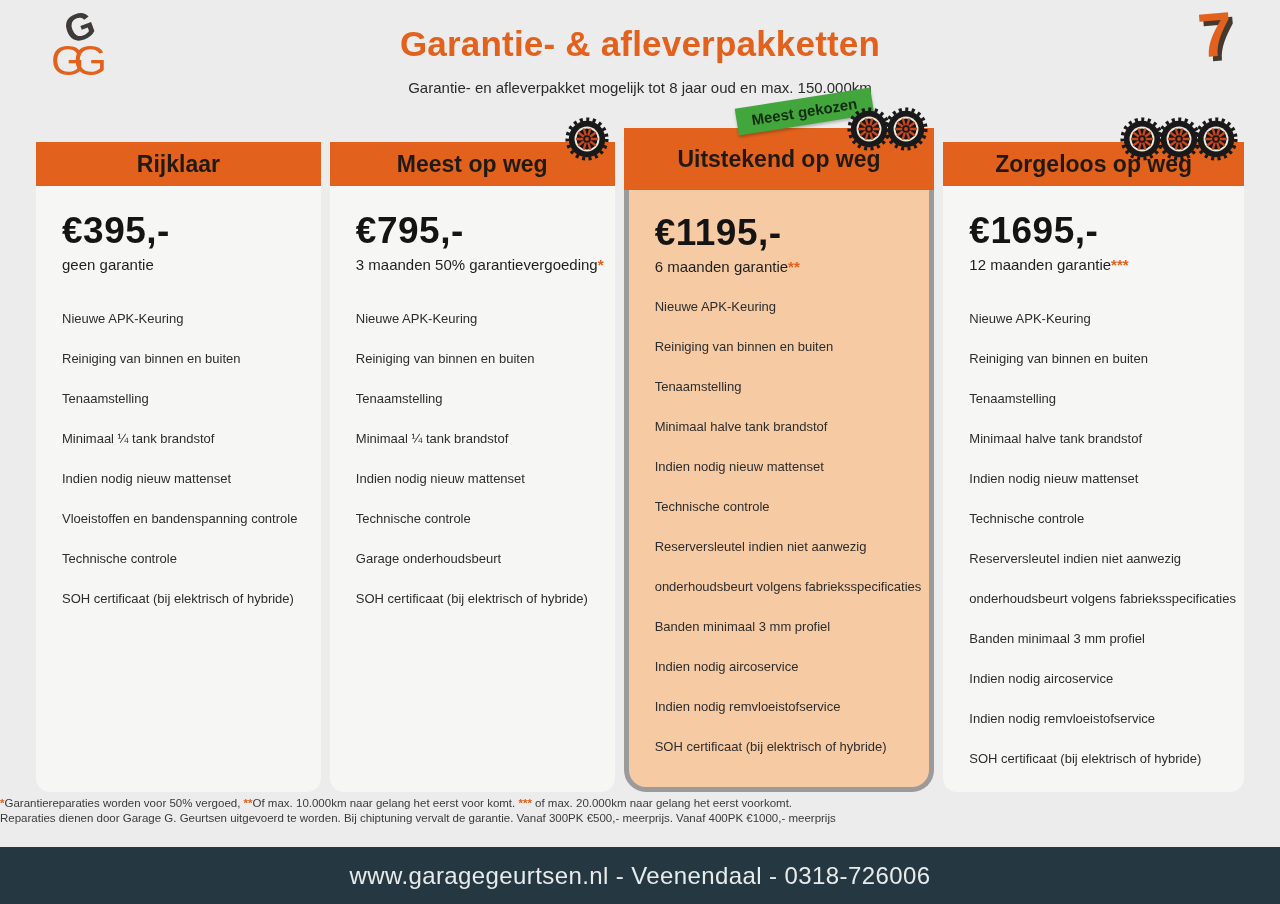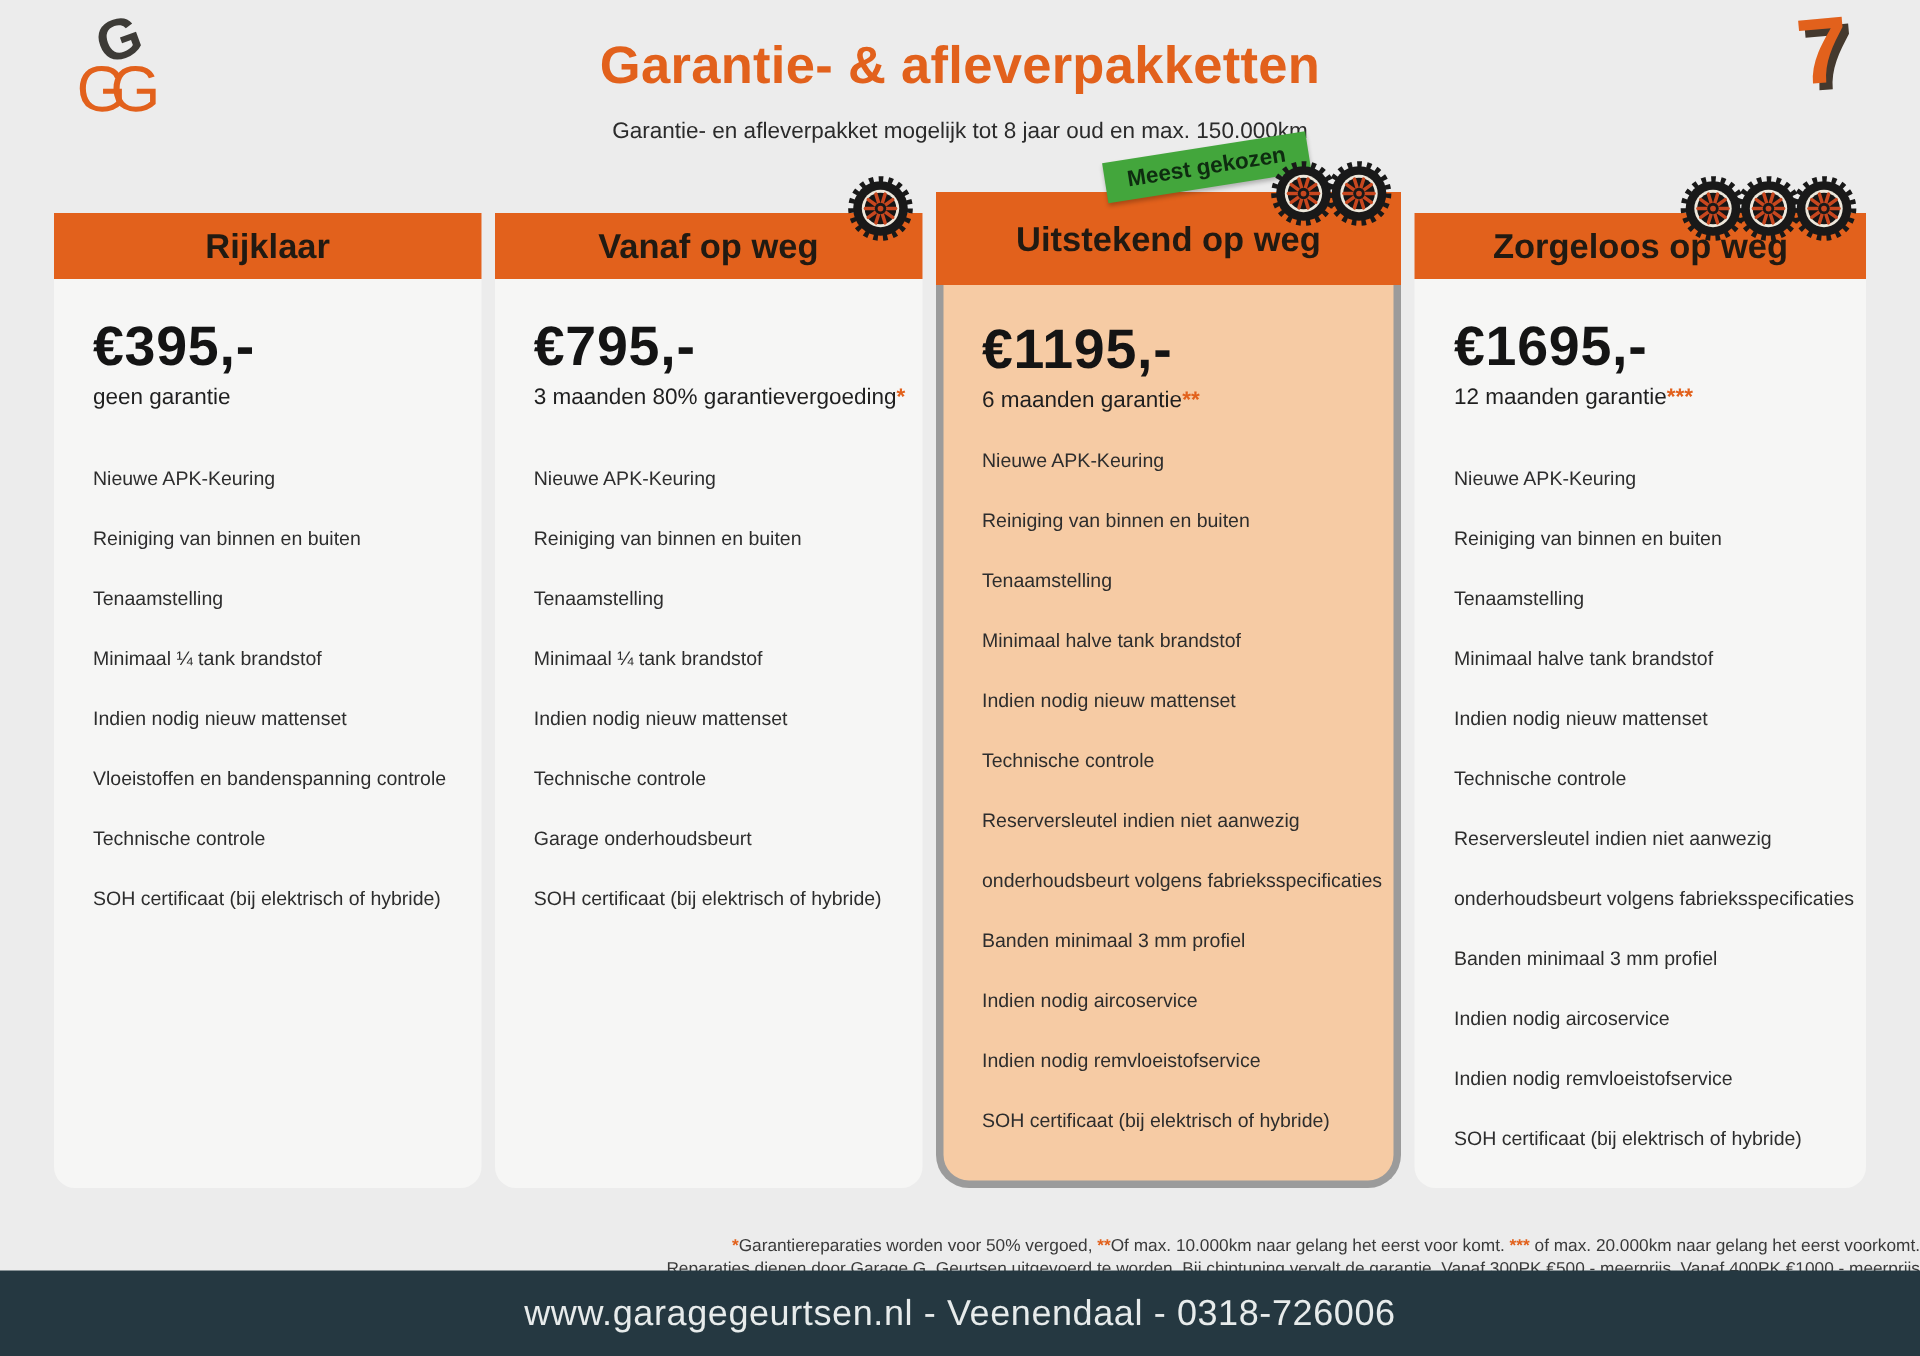--- a/index.html
+++ b/index.html
@@ -71,21 +71,21 @@
     position:absolute;top:-44px;right:62px;z-index:1;
     transform:rotate(-9deg);
     background:var(--green);color:#0e2c10;
     font-size:15px;font-weight:700;
     padding:5px 15px;
     box-shadow:0 2px 3px rgba(0,0,0,.25);
     white-space:nowrap;
   }
 
   
-  .footnotes{text-align:right;margin-top:32px;font-size:11.5px;color:#3a3a3a;line-height:15px}
+  .footnotes{text-align:left;margin-top:4px;font-size:11.5px;color:#3a3a3a;line-height:15px}
   .footnotes p{margin:0}
   .fn-accent{color:var(--accent);font-weight:700}
   .bar{
     position:absolute;left:0;right:0;bottom:0;height:57px;
     background:var(--bar);
     display:flex;align-items:center;justify-content:center;
   }
   .bar-text{color:#E7EBEB;font-size:24px;letter-spacing:0.4px}
 </style>
 </head>
@@ -144,26 +144,26 @@
       <line x1="21.2" y1="21.9" x2="15.5" y2="17.8"></line>
       <line x1="22.9" y1="20.7" x2="20.8" y2="14.0"></line>
       <line x1="25.1" y1="20.7" x2="27.2" y2="14.0"></line>
       <line x1="26.8" y1="21.9" x2="32.5" y2="17.8"></line>
     </g>
     <circle cx="24" cy="24" r="4" fill="#191919"></circle>
     <circle cx="24" cy="24" r="2" fill="#C8471F"></circle>
   </svg>
 </div>
     <div class="card-header">
-      <span class="pkg-name">Vanaf op weg</span>
+      <span class="pkg-name">Meest op weg</span>
     </div>
     <div class="card-body">
       <div class="price">€795,-</div>
       <div class="price-sub">
-        <span class="sub-text">3 maanden 80% garantievergoeding</span><span class="stars">*</span>
+        <span class="sub-text">3 maanden 50% garantievergoeding</span><span class="stars">*</span>
       </div>
       <ul class="features">
             <li class="feature">Nieuwe APK-Keuring</li>
             <li class="feature">Reiniging van binnen en buiten</li>
             <li class="feature">Tenaamstelling</li>
             <li class="feature">Minimaal ¼ tank brandstof</li>
             <li class="feature">Indien nodig nieuw mattenset</li>
             <li class="feature">Technische controle</li>
             <li class="feature">Garage onderhoudsbeurt</li>
             <li class="feature">SOH certificaat (bij elektrisch of hybride)</li>

